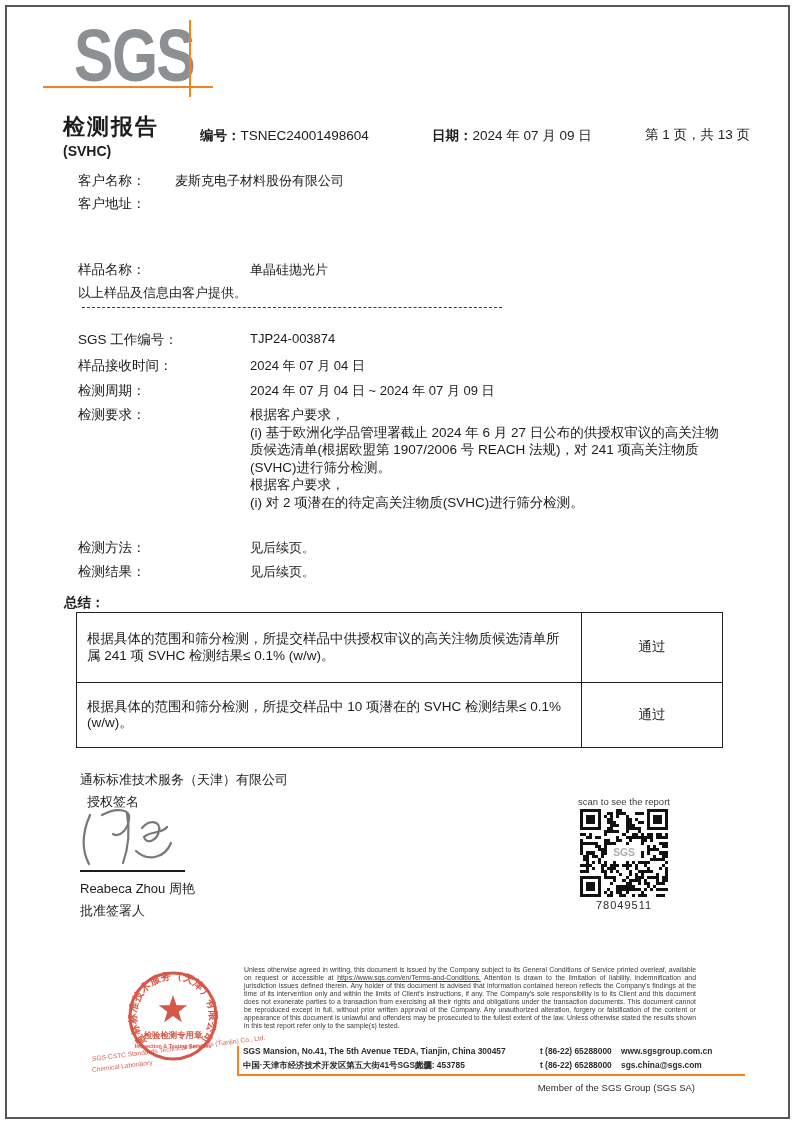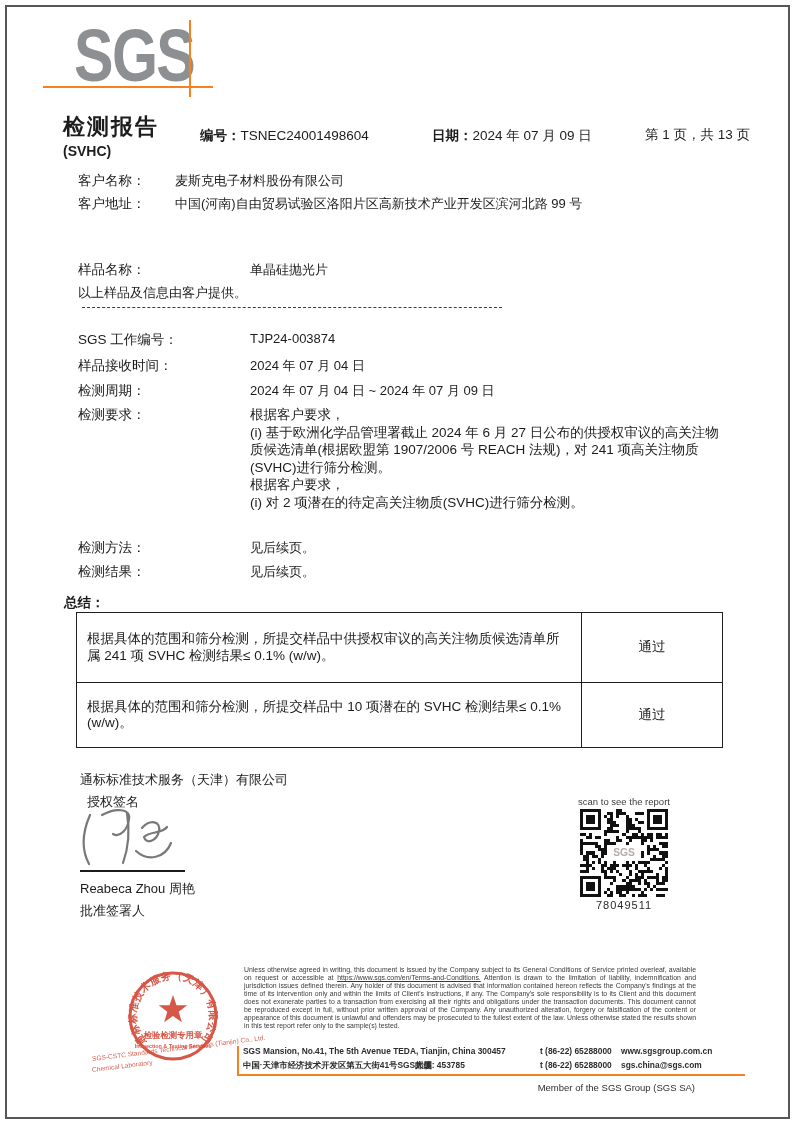--- a/index.html
+++ b/index.html
@@ -50,21 +50,20 @@
     <span class="hlabel">编号：</span><span class="hval">TSNEC24001498604</span>
   </div>
   <div class="abs" style="left:432px;top:126px;white-space:nowrap;">
     <span class="hlabel">日期：</span><span class="hval">2024 年 07 月 09 日</span>
   </div>
   <div class="abs hval" style="left:645px;top:126px;white-space:nowrap;">第 1 页，共 13 页</div>
 
   <div class="abs lbl" style="left:78px;top:172px;">客户名称：</div>
   <div class="abs val" style="left:175px;top:172px;">麦斯克电子材料股份有限公司</div>
   <div class="abs lbl" style="left:78px;top:195px;">客户地址：</div>
-  <div class="abs val" style="left:175px;top:195px;width:560px;">中国(河南)自由贸易试验区洛阳片区高新技术产业开发区滨河北路 99 号</div>
 
   <div class="abs lbl" style="left:78px;top:261px;">样品名称：</div>
   <div class="abs val" style="left:250px;top:261px;">单晶硅抛光片</div>
   <div class="abs val" style="left:78px;top:284px;">以上样品及信息由客户提供。</div>
   <div class="abs dashline" style="left:82px;top:307px;"></div>
 
   <div class="abs lbl" style="left:78px;top:331px;">SGS 工作编号：</div>
   <div class="abs val" style="left:250px;top:331px;">TJP24-003874</div>
   <div class="abs lbl" style="left:78px;top:357px;">样品接收时间：</div>
   <div class="abs val" style="left:250px;top:357px;">2024 年 07 月 04 日</div>

